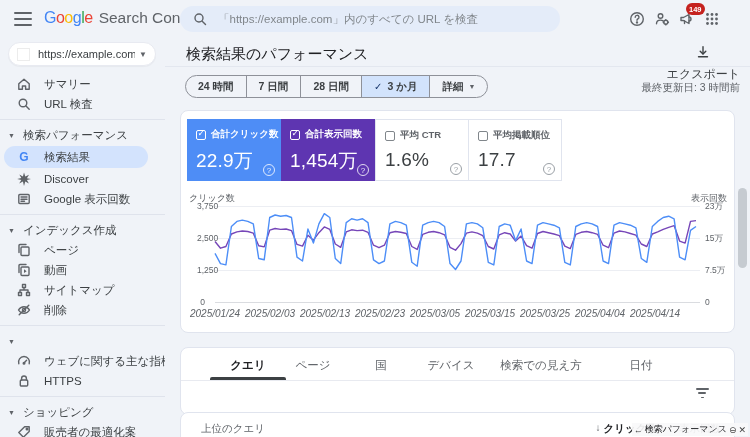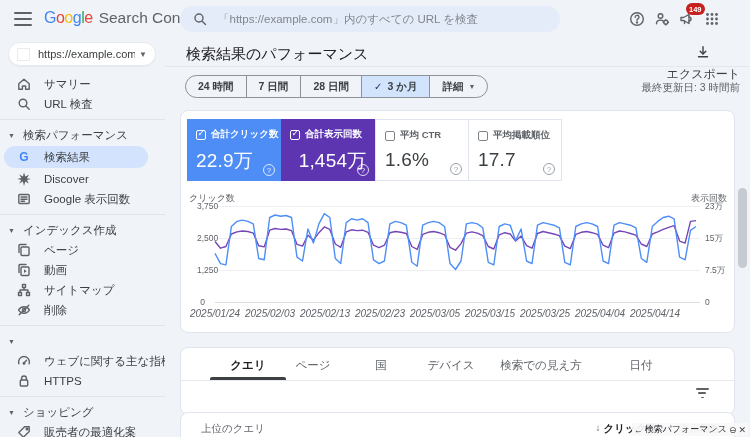--- a/index.html
+++ b/index.html
@@ -344,21 +344,21 @@
 <section class="card chart-card">
   <div class="metrics">
     <div class="metric-tile colored" style="background: rgb(78, 141, 246);">
       <div class="mt-head">
           <span class="cbx on"></span>
           <span class="mt-label">合計クリック数</span>
         </div>
       <div class="mt-value">22.9万</div>
       <span class="help-dot">?</span>
     </div>
-    <div class="metric-tile colored" style="background: rgb(94, 53, 177); text-align: center;">
+    <div class="metric-tile colored" style="background: rgb(94, 53, 177);">
       <div class="mt-head">
           <span class="cbx on"></span>
           <span class="mt-label">合計表示回数</span>
         </div>
       <div class="mt-value">1,454万</div>
       <span class="help-dot">?</span>
     </div>
     <div class="metric-tile plain">
       <div class="mt-head">
           <span class="cbx"></span>

